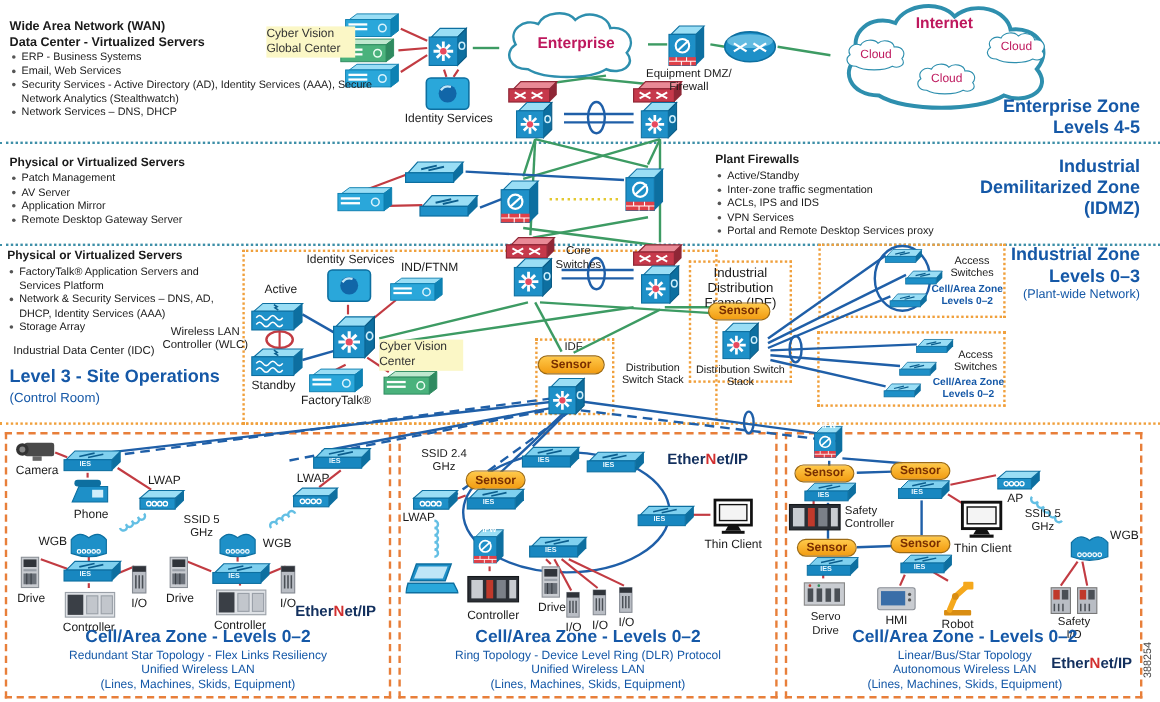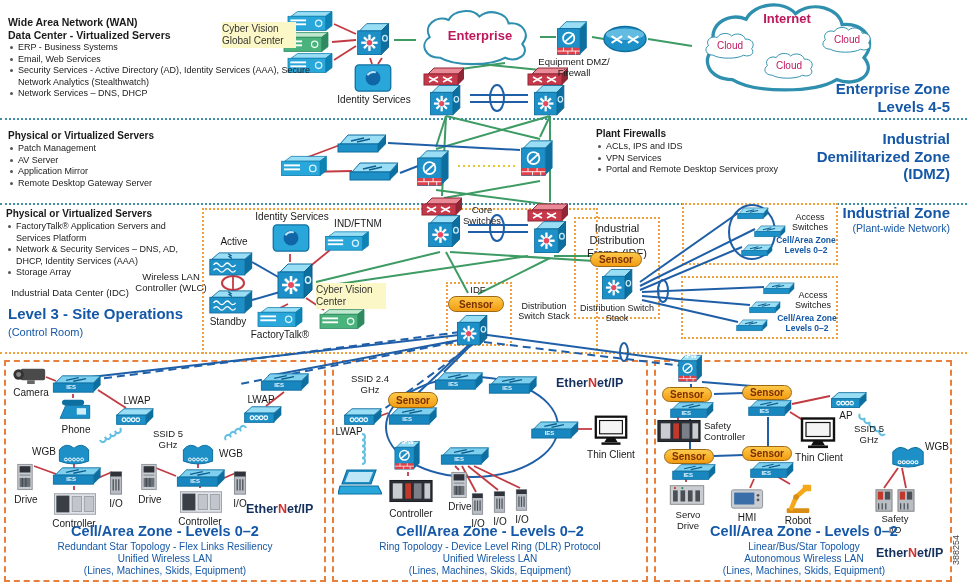--- a/index.html
+++ b/index.html
@@ -468,20 +468,22 @@
   </svg>
 <svg class="ic" style="left:414px;top:146px;width:40px;height:46px">
     <use href="#s-fw"></use>
   </svg>
 <svg class="ic" style="left:518px;top:136px;width:40px;height:46px">
     <use href="#s-fw"></use>
   </svg>
 <div class="block" style="left:596px;top:128px;width:235px">
   <div class="t" style="font-size:10px">Plant Firewalls</div>
   <ul class="bullets">
+    <li>Active/Standby</li>
+    <li>Inter-zone traffic segmentation</li>
     <li>ACLs, IPS and IDS</li>
     <li>VPN Services</li>
     <li>Portal and Remote Desktop Services proxy</li>
   </ul>
 </div>
 <div class="bigz" style="left:758px;top:130px;width:192px">
   <div>Industrial</div>
   <div>Demilitarized Zone</div>
   <div>(IDMZ)</div>
 </div>
@@ -574,20 +576,21 @@
 <svg class="ic" style="left:748px;top:300px;width:34px;height:14px">
     <use href="#s-sw"></use>
   </svg>
 <svg class="ic" style="left:735px;top:318px;width:34px;height:14px">
     <use href="#s-sw"></use>
   </svg>
 <div class="lbl" style="left:788px;top:290px;width:50px;font-size:9px">Access Switches</div>
 <div class="lbl blue b" style="left:776px;top:314px;width:62px;font-size:8.5px">Cell/Area Zone Levels 0–2</div>
 <div class="bigz" style="left:798px;top:204px;width:152px">
   <div>Industrial Zone</div>
+  <div>Levels 0–3</div>
   <div style="font-weight:normal;font-size:10.5px">(Plant-wide Network)</div>
 </div>
 
 <svg class="ic" style="left:12px;top:366px;width:36px;height:19px">
     <use href="#s-cam"></use>
   </svg>
 <div class="lbl" style="left:8px;top:387px;width:46px">Camera</div>
 <div class="ies" style="left:50px;top:374px;width:54px;height:20px">
     <svg>
       <use href="#s-ies"></use>

